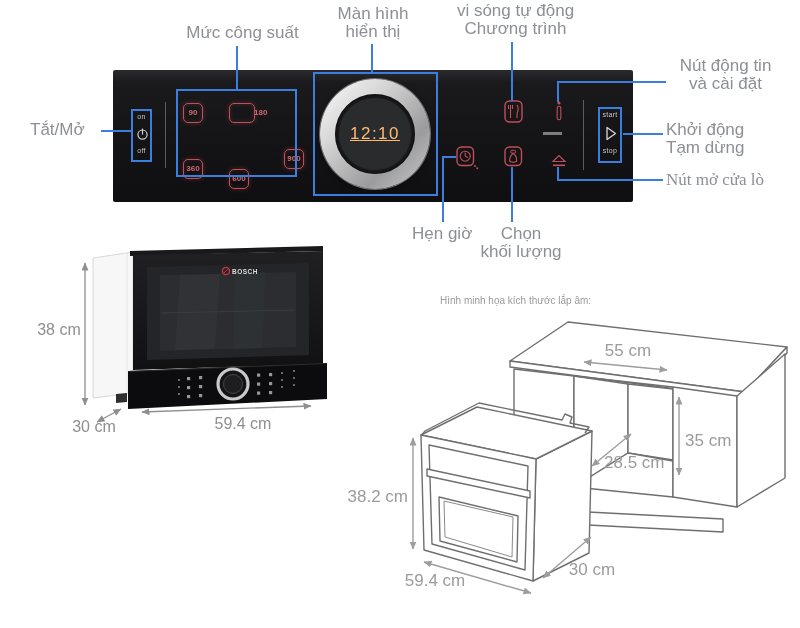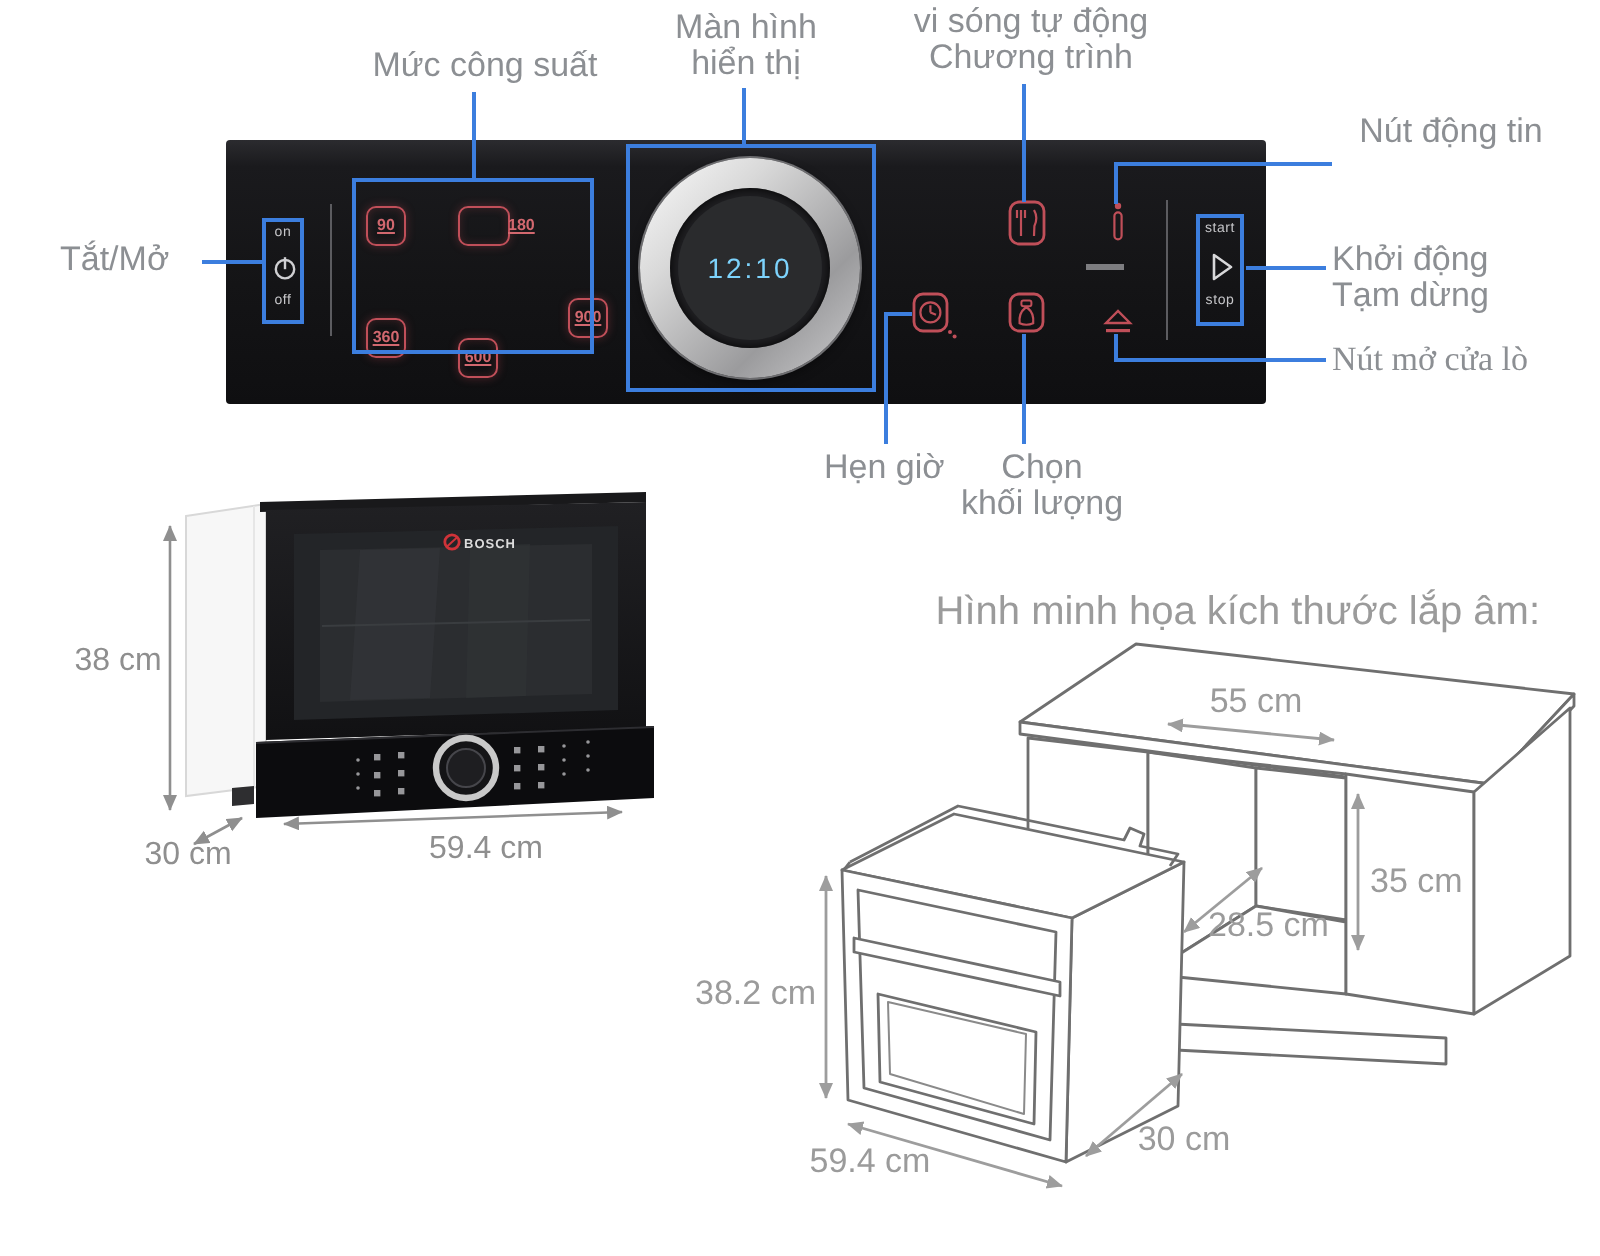--- a/index.html
+++ b/index.html
@@ -13,33 +13,33 @@
   .bbox{position:absolute;border:2px solid #3c7ede;box-sizing:border-box;}
   .vline{position:absolute;width:2px;background:#3c7ede;}
   .hline{position:absolute;height:2px;background:#3c7ede;}
   
   .panel{position:absolute;left:113px;top:70px;width:520px;height:132px;
          background:linear-gradient(180deg,#2b2b2f 0%,#1a1a1d 10%,#141416 55%,#0f0f11 100%);
          border-radius:2px;}
   .divider{position:absolute;width:1px;background:#5c5c60;}
   .rbtn{position:absolute;width:20px;height:20px;border:1.5px solid #c04f59;border-radius:5px;
         box-sizing:border-box;color:#d2686f;font-size:8px;font-weight:bold;line-height:17px;
-        text-align:center;box-shadow:0 0 5px rgba(195,75,85,.35), inset 0 0 4px rgba(195,75,85,.25);text-decoration:underline;}
+        text-align:center;box-shadow:0 0 5px rgba(195,75,85,.35), inset 0 0 4px rgba(195,75,85,.25);}
   .ptxt{position:absolute;color:#c6c6c9;font-size:7px;letter-spacing:.3px;text-align:center;}
   .icn{position:absolute;}
   
   .knob-outer{position:absolute;left:320px;top:79px;width:110px;height:110px;border-radius:50%;
      background:linear-gradient(135deg,#f6f6f6 5%,#d9d9d9 30%,#9b9b9d 70%,#c4c4c6 95%);
      box-shadow:0 0 0 1px #6d6d70, 0 2px 6px rgba(0,0,0,.45);}
   .knob-inner{position:absolute;left:15px;top:15px;width:80px;height:80px;border-radius:50%;
      background:#202023;box-shadow:inset 0 0 6px #000;}
   .knob-display{position:absolute;left:4px;top:4px;width:72px;height:72px;border-radius:50%;
      background:#2a2b2d;display:flex;align-items:center;justify-content:center;
-     color:#7dd3fc;font-size:14px;letter-spacing:1.5px;}
-  .dim-title{position:absolute;font-size:20px;color:#9b9b9b;text-align:right;}
+     color:#fdba74;font-size:17px;letter-spacing:1.5px;text-decoration:underline;}
+  .dim-title{position:absolute;font-size:10px;color:#9b9b9b;text-align:left;}
 </style>
 </head>
 <body>
 
 <div id="stage">
 
   <div class="panel"></div>
 
   <div class="divider" style="left:165px;top:102px;height:66px;"></div>
   <div class="divider" style="left:583px;top:100px;height:70px;"></div>
@@ -124,20 +124,21 @@
     <div>Màn hình</div>
     <div>hiển thị</div>
   </div>
   <div class="lbl ctr" style="left:448px;top:2px;width:135px;">
     <div>vi sóng tự động</div>
     <div>Chương trình</div>
   </div>
   <div class="lbl" style="left:30px;top:121px;">Tắt/Mở</div>
   <div class="lbl ctr" style="left:663px;top:57px;width:125px;">
     <div>Nút động tin</div>
+    <div>và cài đặt</div>
   </div>
   <div class="lbl" style="left:666px;top:121px;">
     <div>Khởi động</div>
     <div>Tạm dừng</div>
   </div>
   <div class="lbl" style="left:666px;top:171px;font-family:Liberation Serif, serif;">Nút mở cửa lò</div>
   <div class="lbl" style="left:412px;top:225px;">Hẹn giờ</div>
   <div class="lbl ctr" style="left:477px;top:225px;width:88px;">
     <div>Chọn</div>
     <div>khối lượng</div>

